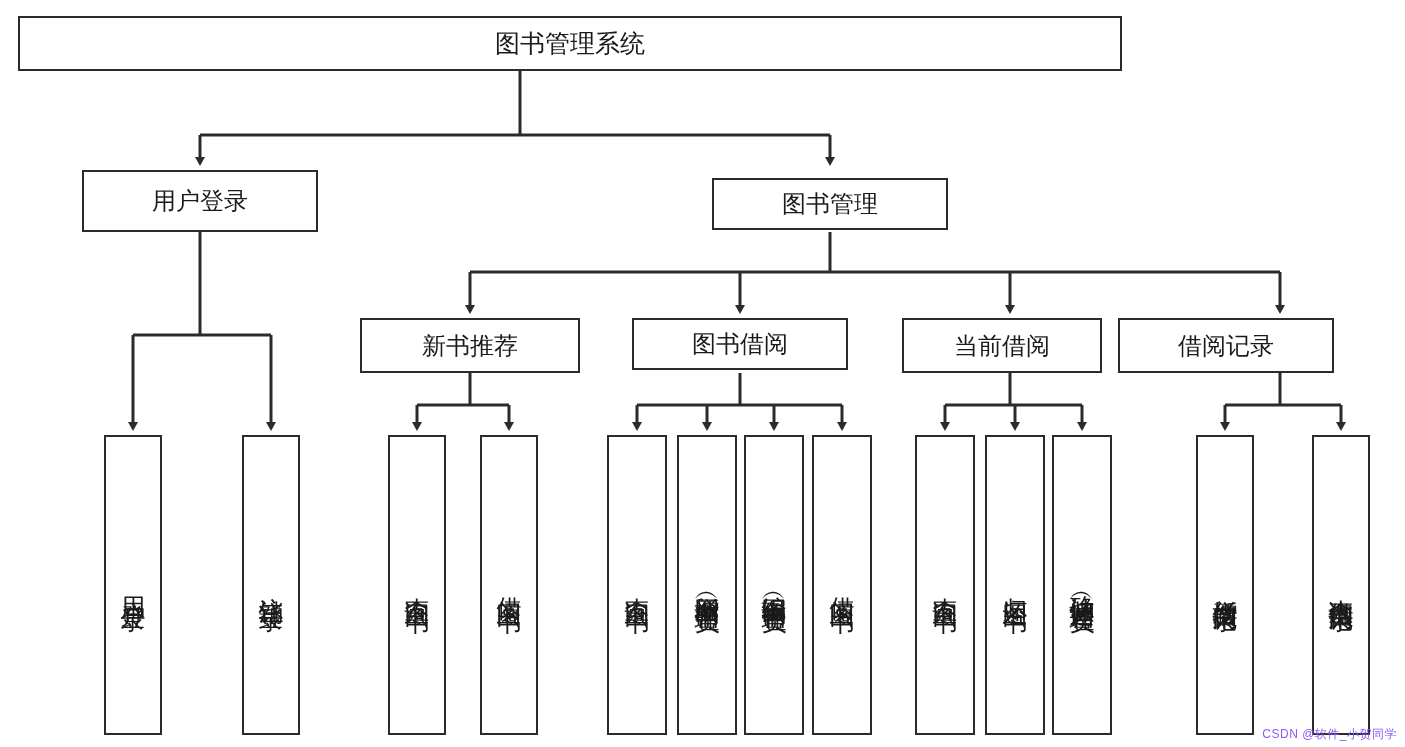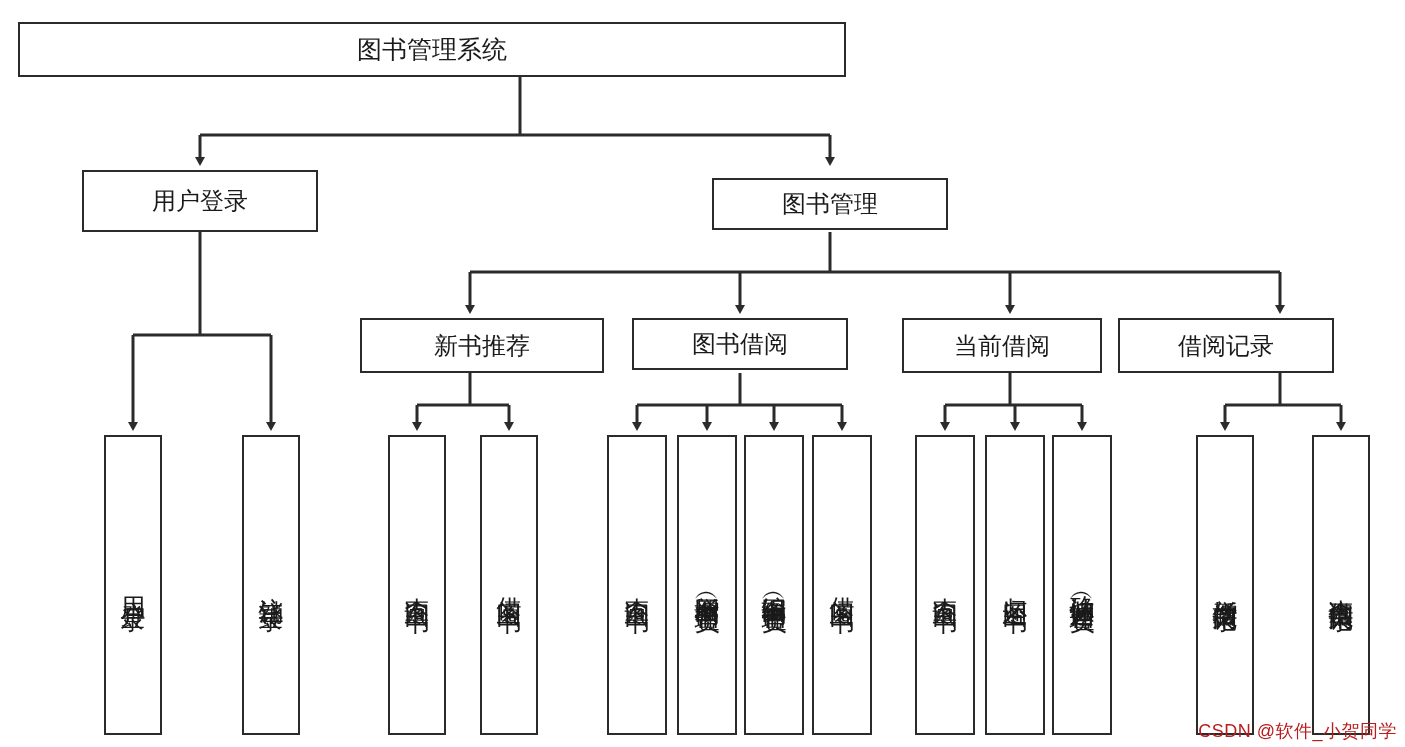--- a/index.html
+++ b/index.html
@@ -52,22 +52,22 @@
     letter-spacing: 4px;
     line-height: 1;
   }
   .leaf.long .node-label {
     letter-spacing: 2px;
   }
   #watermark {
     position: absolute;
     right: 8px;
     bottom: 4px;
-    font-size: 18px;
-    color: #b91c1c;
+    font-size: 12px;
+    color: #8b5cf6;
     letter-spacing: 0.5px;
     white-space: nowrap;
     pointer-events: none;
   }
 </style>
 </head>
 <body>
 
 <div id="diagram-root">
 
@@ -116,32 +116,32 @@
       <path d="M1015,405 L1015,423" marker-end="url(#arrow)"></path>
       <path d="M1082,405 L1082,423" marker-end="url(#arrow)"></path>
 
       <path d="M1280,373 L1280,405"></path>
       <path d="M1225,405 L1341,405"></path>
       <path d="M1225,405 L1225,423" marker-end="url(#arrow)"></path>
       <path d="M1341,405 L1341,423" marker-end="url(#arrow)"></path>
     </g>
   </svg>
 
-  <div class="node-box lvl0" style="left:18px; top:22px; width:828px; height:55px;">
+  <div class="node-box lvl0" style="left:18px; top:16px; width:1104px; height:55px;">
     <span class="node-label">图书管理系统</span>
   </div>
 
   <div class="node-box lvl1" style="left:82px; top:170px; width:236px; height:62px;">
     <span class="node-label">用户登录</span>
   </div>
   <div class="node-box lvl1" style="left:712px; top:178px; width:236px; height:52px;">
     <span class="node-label">图书管理</span>
   </div>
 
-  <div class="node-box lvl1" style="left:360px; top:318px; width:244px; height:55px;">
+  <div class="node-box lvl1" style="left:360px; top:318px; width:220px; height:55px;">
     <span class="node-label">新书推荐</span>
   </div>
   <div class="node-box lvl1" style="left:632px; top:318px; width:216px; height:52px;">
     <span class="node-label">图书借阅</span>
   </div>
   <div class="node-box lvl1" style="left:902px; top:318px; width:200px; height:55px;">
     <span class="node-label">当前借阅</span>
   </div>
   <div class="node-box lvl1" style="left:1118px; top:318px; width:216px; height:55px;">
     <span class="node-label">借阅记录</span>

